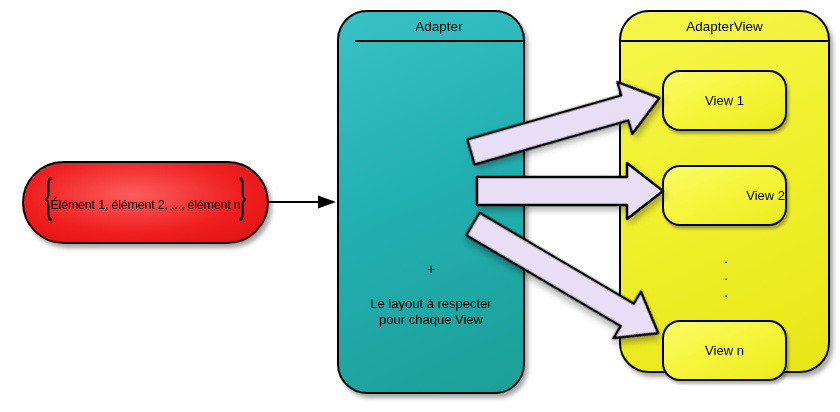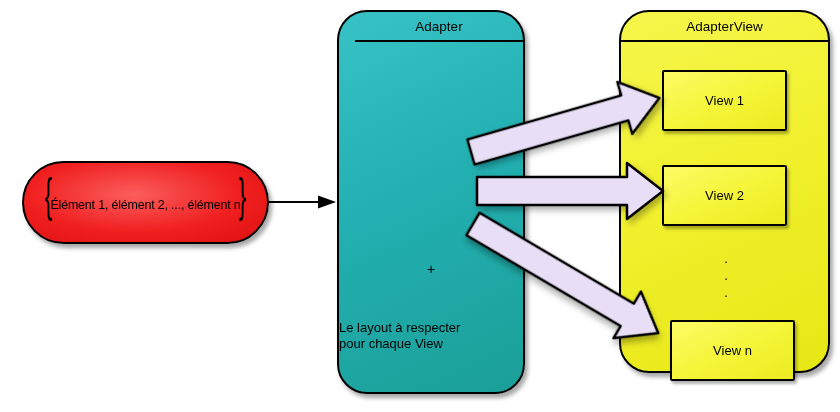--- a/index.html
+++ b/index.html
@@ -48,33 +48,33 @@
   
   .hexwrap { position:absolute; left:15px; top:135px; width:130px; height:104px; }
   .hexwrap svg { filter:drop-shadow(2px 3px 3px rgba(0,0,0,.4)); }
   .hexlabel {
     position:absolute; inset:0; display:flex; align-items:center; justify-content:center;
     text-align:center; font-size:13px; line-height:16.5px; white-space:pre-line;
   }
 
   .plus { position:absolute; left:0; width:100%; top:249px; text-align:center; font-size:14px; }
   .note {
-    position:absolute; left:0; width:100%; top:284px; 
-    font-size:13px; line-height:15.5px; white-space:pre-line;margin-top:24px;
+    position:absolute; left:0; width:100%; top:284px; text-align:center;
+    font-size:13px; line-height:15.5px; white-space:pre-line;
   }
 
   
   .viewbox {
     position:absolute; left:41px; width:125px; height:61px; box-sizing:border-box;
-    border:2px solid #000; border-radius:2px;
+    border:2px solid #000; border-radius:18px;
     background:linear-gradient(155deg, #fbfb66 0%, #f5f53a 50%, #ecec20 100%);
     box-shadow:2px 3px 3px rgba(0,0,0,.3);
     display:flex; align-items:center; justify-content:center; font-size:13px;
   }
-  .v1 { top:58px; } .v2 { top:153px; } .vn { top:308px;margin-left:8px; }
+  .v1 { top:58px; } .v2 { top:153px;justify-content:flex-end; } .vn { top:308px; }
   .dots {
     position:absolute; left:90px; top:238px; width:30px; text-align:center;
     font-size:13px; line-height:17px; white-space:pre-line;
   }
 
   
   .overlay { position:absolute; left:0; top:0; width:840px; height:412px; pointer-events:none; z-index:5; }
   .blockarrow {
     fill:#e8def6; stroke:#000; stroke-width:2.5; stroke-linejoin:round;
     filter:drop-shadow(3px 4px 3px rgba(0,0,0,.3));

